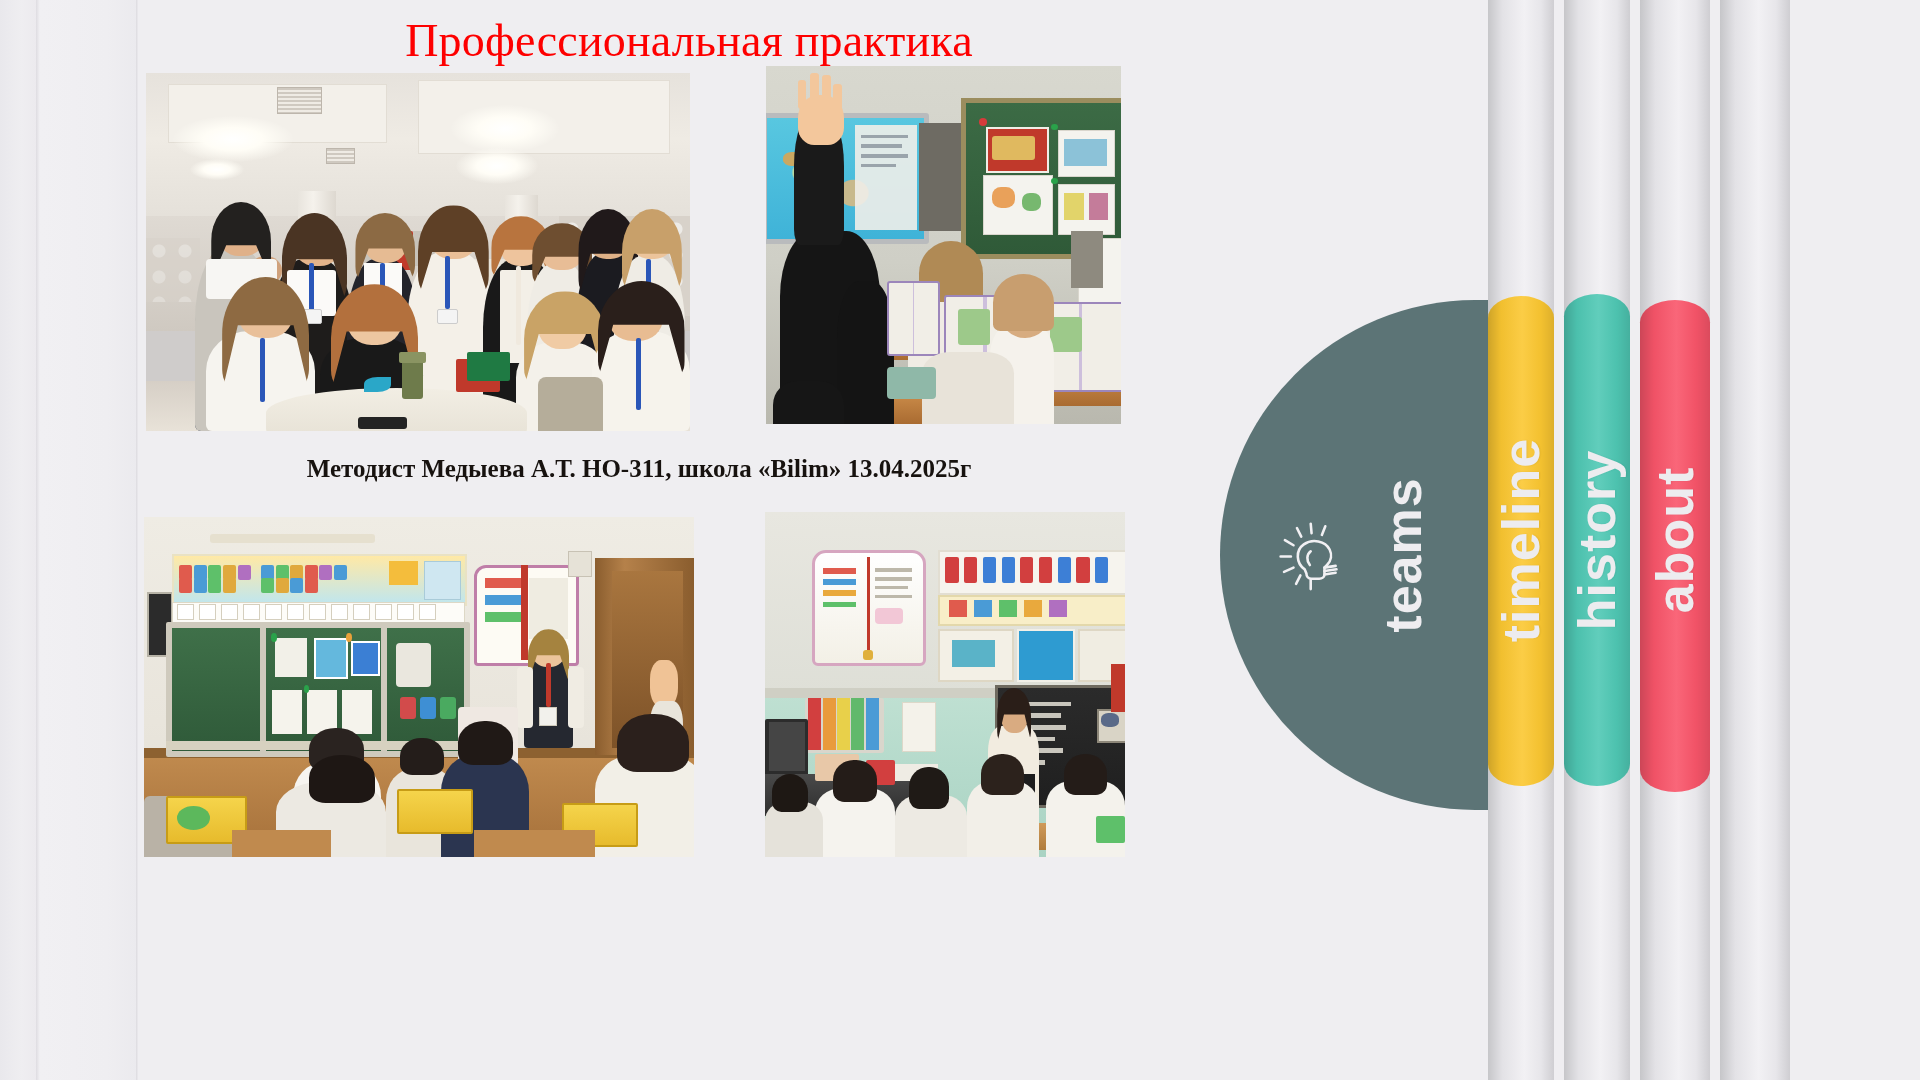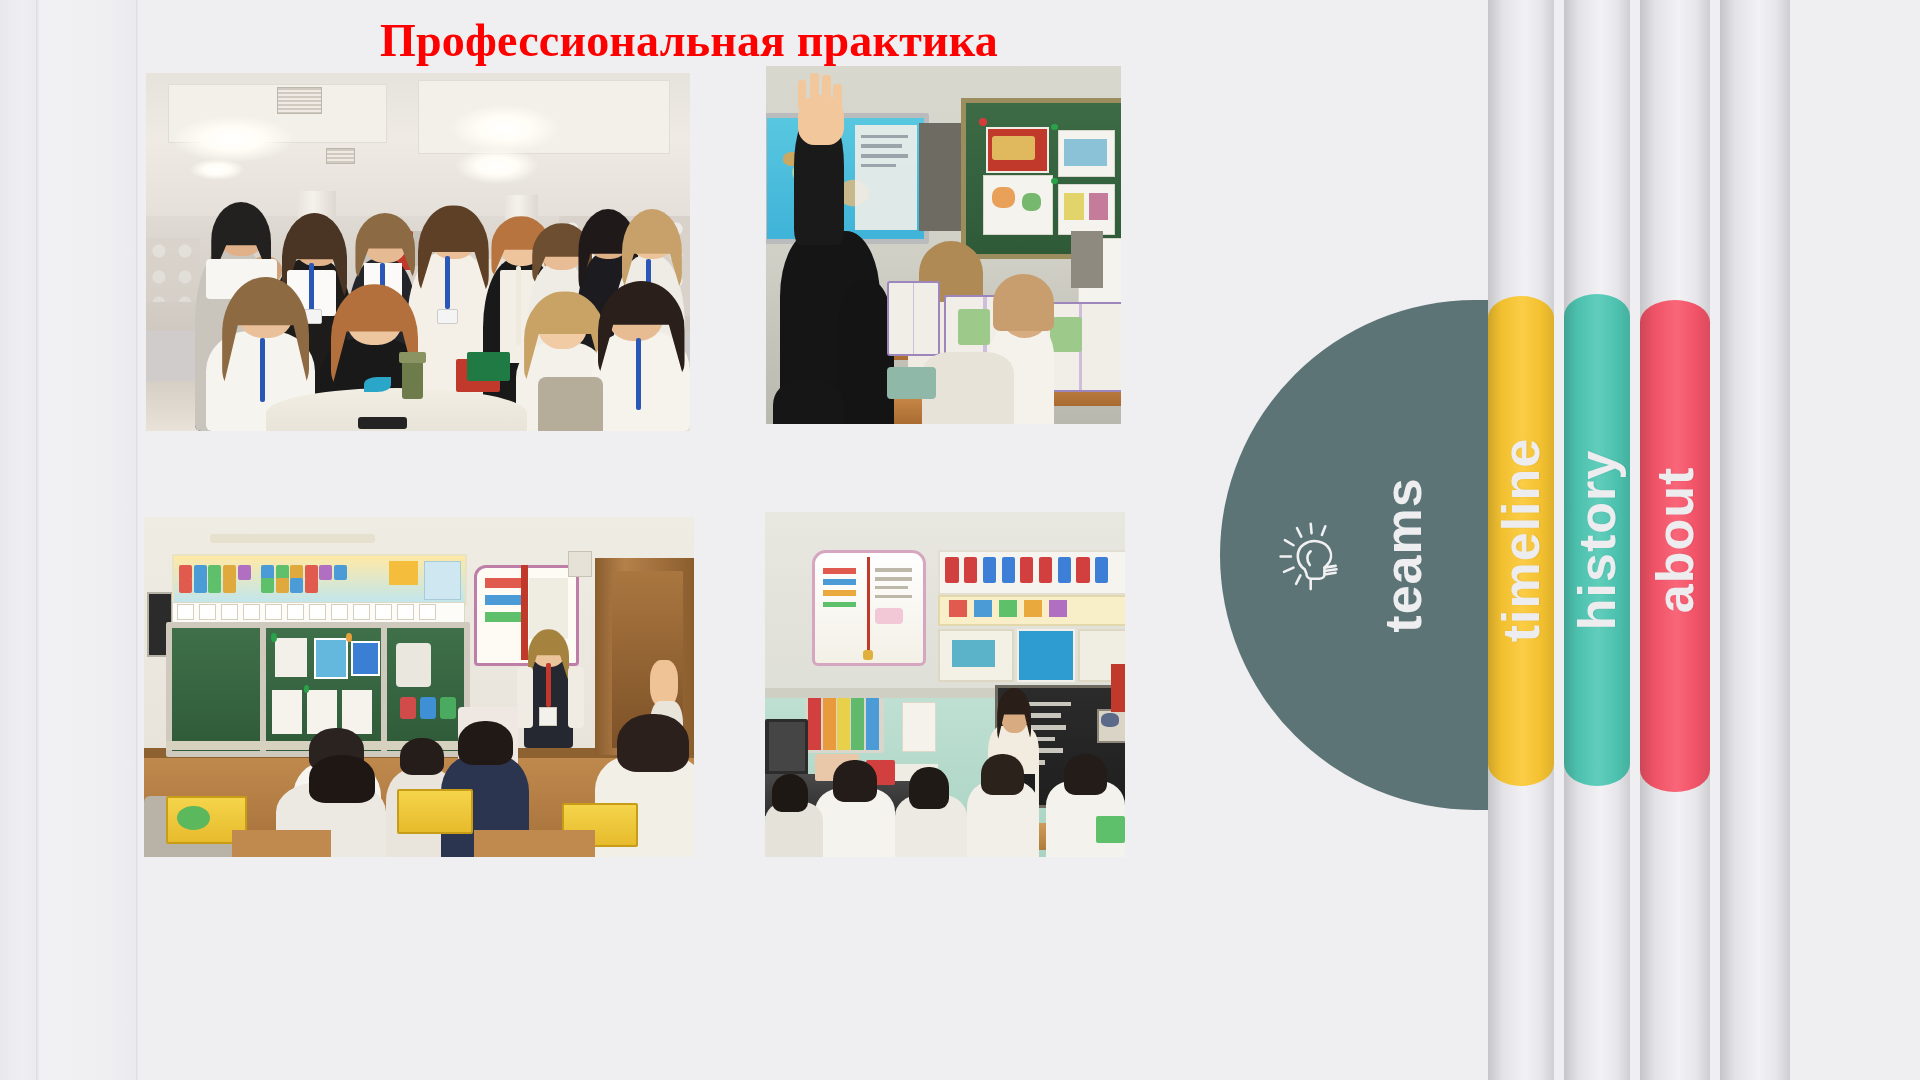--- a/index.html
+++ b/index.html
@@ -18,21 +18,21 @@
   .strip-d{left:136px;width:3px;background:linear-gradient(90deg,#dcdadf,#f3f2f5);}
 
   
   .slide{position:absolute;left:139px;top:0;width:1781px;height:1080px;background:#efeef1;}
 
   
   .title{
     position:absolute;left:0;top:14px;width:1100px;
     text-align:center;
     font-family:"Liberation Serif", serif;
-    font-weight:bold;
+    font-weight:normal;
     font-size:46px;
     color:#fe0000;
     letter-spacing:.2px;
     white-space:nowrap;
   }
 
   
   .photo{position:absolute;overflow:hidden;background:#cfcccb;}
   .p1{left:7px;  top:73px;  width:544px; height:358px;}
   .p2{left:627px;top:66px;  width:355px; height:358px;}
@@ -518,20 +518,21 @@
       <div class="rect" style="left:56%;top:78%;width:20%;height:22%;background:#f2efe8;border-radius:34% 34% 0 0;"></div>
       <div class="rect" style="left:60%;top:70%;width:12%;height:12%;background:#2c221c;border-radius:48% 48% 26% 26%;"></div>
       <div class="rect" style="left:78%;top:78%;width:22%;height:22%;background:#f4f2ec;border-radius:32% 32% 0 0;"></div>
       <div class="rect" style="left:83%;top:70%;width:12%;height:12%;background:#241c18;border-radius:48% 48% 26% 26%;"></div>
       <div class="rect" style="left:0;top:84%;width:16%;height:16%;background:#e5e2da;border-radius:34% 34% 0 0;"></div>
       <div class="rect" style="left:2%;top:76%;width:10%;height:11%;background:#1e1814;border-radius:48% 48% 26% 26%;"></div>
       <div class="rect" style="left:92%;top:88%;width:8%;height:8%;background:#5ec06a;border-radius:2px;"></div>
     </div>
   </div>
 
+  <div class="caption">Методист Медыева А.Т. НО-311, школа «Bilim» 13.04.2025г</div>
 
   <div class="nav">
 
     <div class="tabcol col-timeline">
       <div class="shaft"></div>
       <div class="fill fill-timeline" style="top:296px;height:490px;"></div>
       <div class="lbl">timeline</div>
     </div>
 
     <div class="tabcol col-history">

